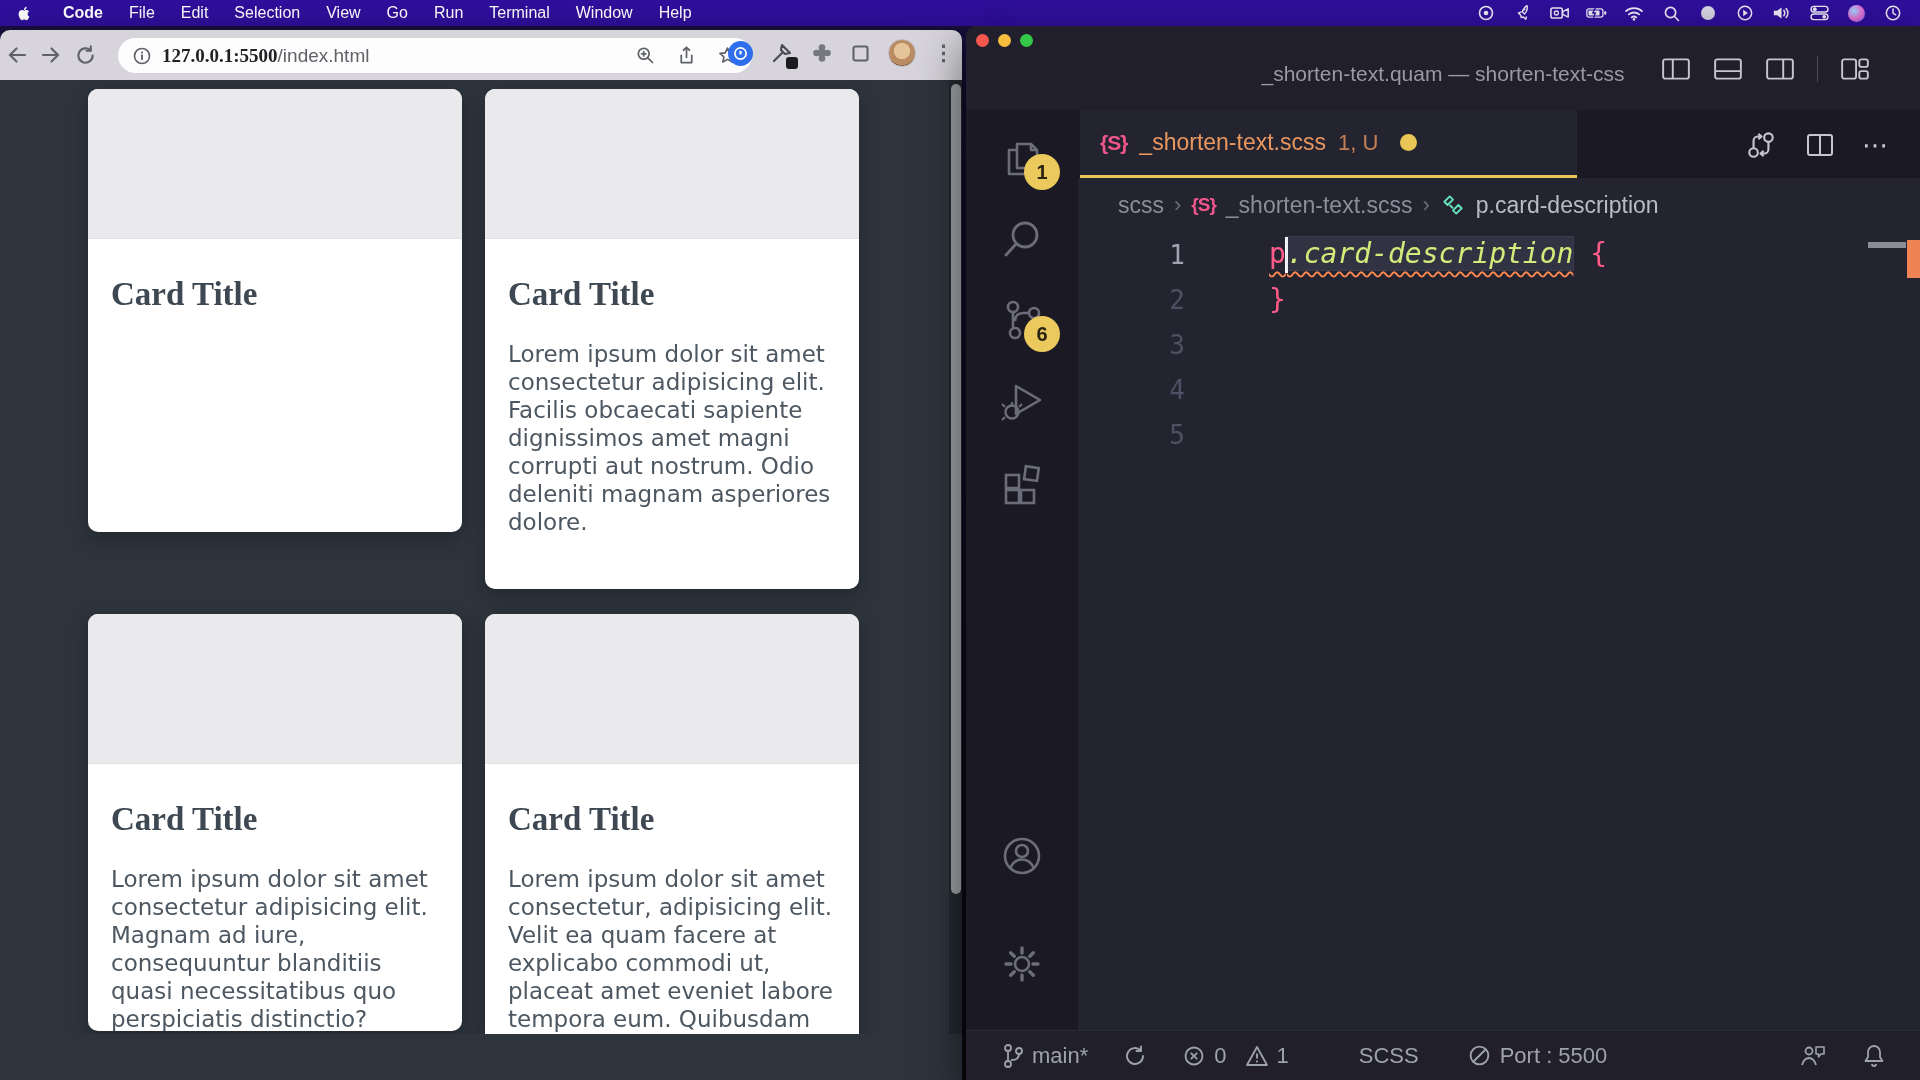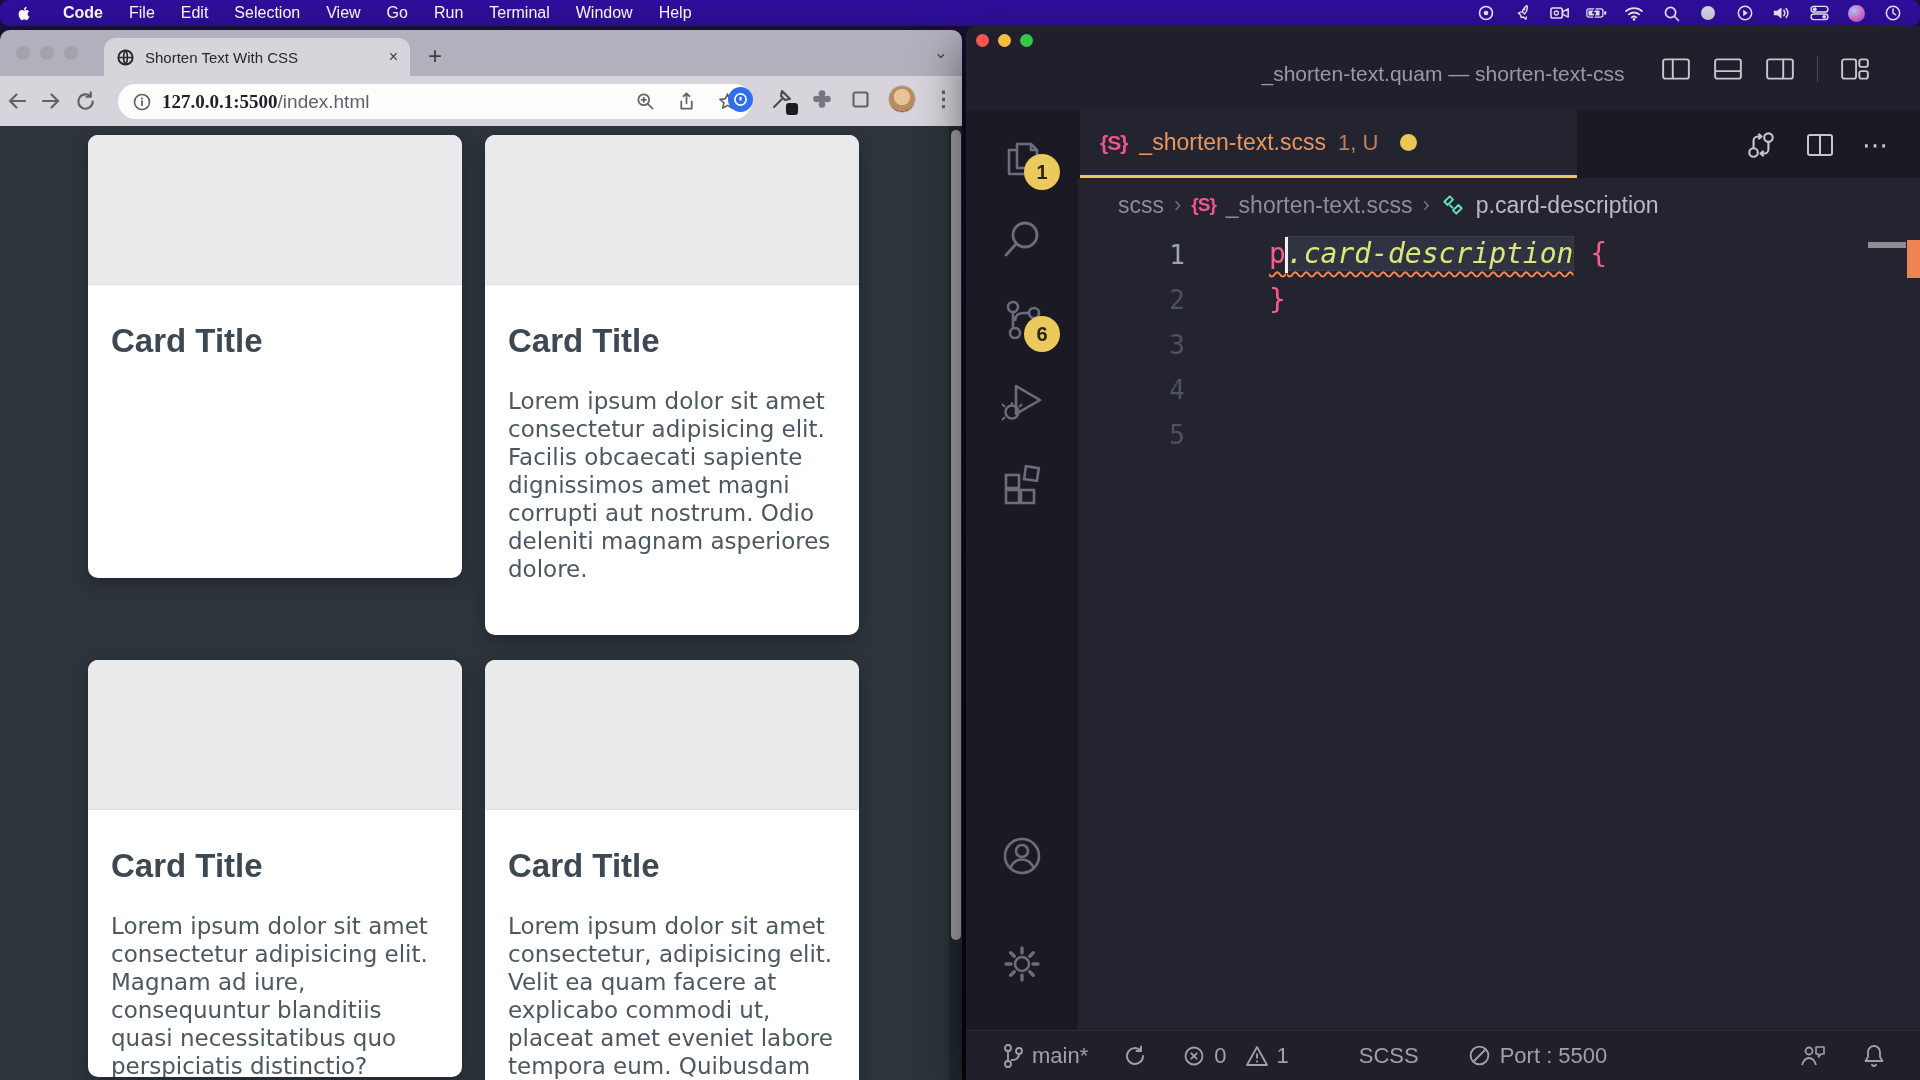--- a/index.html
+++ b/index.html
@@ -2,21 +2,21 @@
 <html><head>
 <meta charset="utf-8">
 <style>
   html,body{margin:0;padding:0;background:#0c0b10;}
   *{box-sizing:border-box;}
   .screen{position:relative;width:1920px;height:1080px;overflow:hidden;
           font-family:"Liberation Sans",sans-serif;background:linear-gradient(180deg,#1a1040,#0c0b10);}
 
   
   .menubar{position:absolute;left:0;top:0;width:1920px;height:26px;background:#2f0f9c;
-           display:flex;align-items:center;color:#fff;font-size:16px;border-radius:9px;}
+           display:flex;align-items:center;color:#fff;font-size:16px;}
   .menubar .apple{margin:0 18px 0 16px;display:flex;align-items:center;}
   .menubar .mitem{padding:0 13px;}
   .menubar .mitem.bold{font-weight:bold;}
   .mb-status{margin-left:auto;display:flex;align-items:center;gap:15px;padding-right:16px;}
   .mb-ic{display:inline-flex;align-items:center;justify-content:center;width:22px;height:20px;}
   .siri-ball{width:17px;height:17px;border-radius:50%;
              background:radial-gradient(circle at 35% 35%,#9fd6ff,#e66ad2 55%,#5b7bf7);}
   .mb-dot{width:14px;height:14px;border-radius:50%;background:#d8d6e4;}
 
   
@@ -42,21 +42,21 @@
   .avatar{width:28px;height:28px;border-radius:50%;background:radial-gradient(circle at 50% 42%,#e6c49a 0 40%,#b98c64 41% 70%,#8a5a3a 71%);border:1px solid #bdbac4;}
   .onep{width:25px;height:25px;border-radius:50%;background:#2f6fed;display:flex;align-items:center;justify-content:center;}
 
   .b-content{position:relative;height:954px;background:#2d343c;overflow:hidden;}
   .b-scroll{position:absolute;right:0;top:0;width:13px;height:100%;background:#23292f;}
   .b-thumb{position:absolute;right:1px;top:4px;width:10px;height:810px;border-radius:5px;background:#a0a2a6;}
   .card{position:absolute;width:374px;background:#fff;border-radius:10px;overflow:hidden;
         box-shadow:0 6px 18px rgba(0,0,0,.25);}
   .card .thumb{height:150px;background:#eaeaec;border-bottom:1px solid #e2e2e4;}
   .card .pad{padding:0 23px;}
-  .card h2{margin:37px 0 0;font-size:33px;color:#3d4852;font-family:Liberation Sans, sans-serif;font-weight:bold;}
+  .card h2{margin:37px 0 0;font-size:33px;color:#3d4852;font-family:Liberation Serif, serif;font-weight:bold;}
   .card p{margin:27px 0 0;font-size:23px;line-height:28px;color:#4c5761;font-family:"DejaVu Sans",sans-serif;}
   .card1{left:88px;top:9px;height:443px;}
   .card2{left:485px;top:9px;height:500px;}
   .card3{left:88px;top:534px;height:417px;}
   .card4{left:485px;top:534px;height:440px;}
 
   
   .vscode{position:absolute;left:966px;top:26px;width:954px;height:1054px;background:#242330;
           border-radius:10px 0 0 0;overflow:hidden;box-shadow:0 18px 50px rgba(0,0,0,.6);}
   .vs-titlebar{position:relative;height:84px;background:#201f2b;}
@@ -205,39 +205,20 @@
       <span class="mb-ic">
           <svg width="18" height="18" viewBox="0 0 20 20">
             <circle cx="10" cy="10" r="7.4" fill="none" stroke="#edeaf8" stroke-width="1.7"></circle>
             <path d="M10 5.5V10l3 2" fill="none" stroke="#edeaf8" stroke-width="1.6" stroke-linecap="round"></path>
           </svg>
         </span>
     </span>
   </div>
 
   <div class="browser">
-    <div class="tabstrip">
-      <span class="lights">
-          <i></i>
-          <i></i>
-          <i></i>
-        </span>
-      <div class="b-tab">
-        <span>
-            <svg width="19" height="19" viewBox="0 0 24 24">
-              <circle cx="12" cy="12" r="9" fill="none" stroke="#26282c" stroke-width="2.4"></circle>
-              <path d="M3 12h18M12 3c3.2 3.6 3.2 14.4 0 18M12 3c-3.2 3.6-3.2 14.4 0 18" fill="none" stroke="#26282c" stroke-width="2"></path>
-            </svg>
-          </span>
-        <span class="t-title">Shorten Text With CSS</span>
-        <span class="t-close">×</span>
-      </div>
-      <span class="newtab">+</span>
-      <span class="tab-chev">⌄</span>
-    </div>
 
     <div class="toolbar">
       <span class="nav-ic">
           <svg width="24" height="24" viewBox="0 0 24 24">
             <path d="M20 12H5M11.5 5.5 5 12l6.5 6.5" fill="none" stroke="#5f6368" stroke-width="2.2" stroke-linecap="round"></path>
           </svg>
         </span>
       <span class="nav-ic">
           <svg width="24" height="24" viewBox="0 0 24 24">
             <path d="M4 12h15M12.5 5.5 19 12l-6.5 6.5" fill="none" stroke="#5f6368" stroke-width="2.2" stroke-linecap="round"></path>

